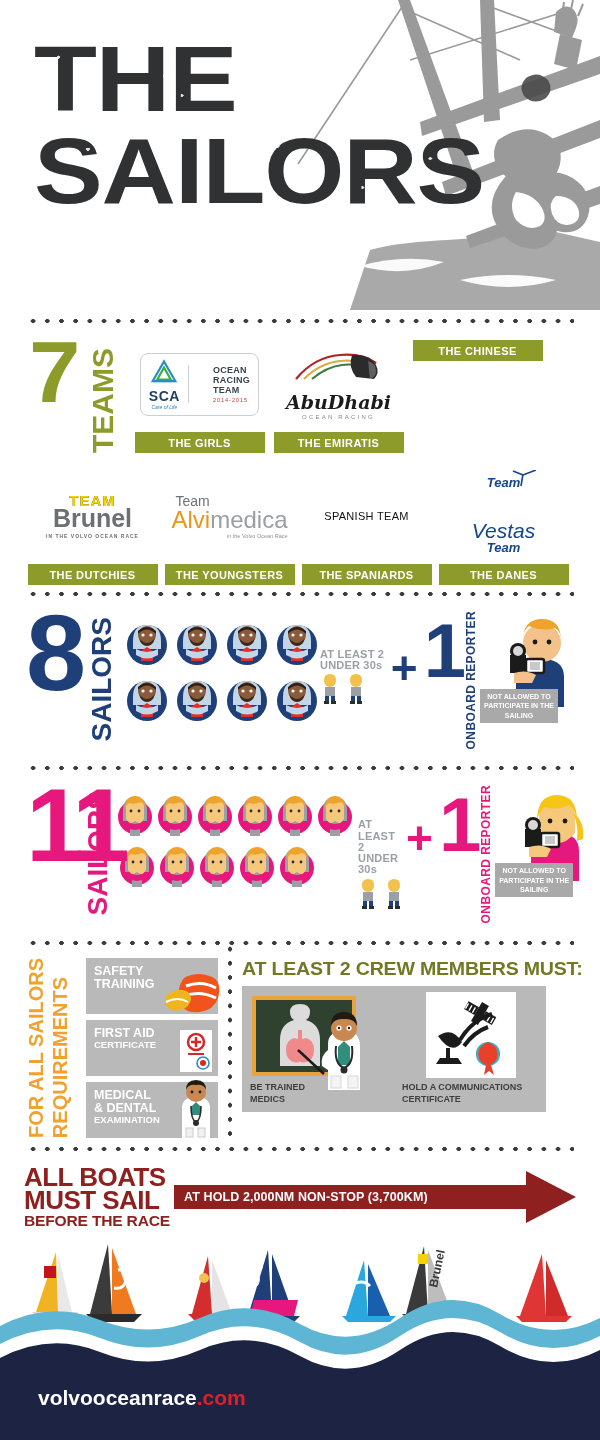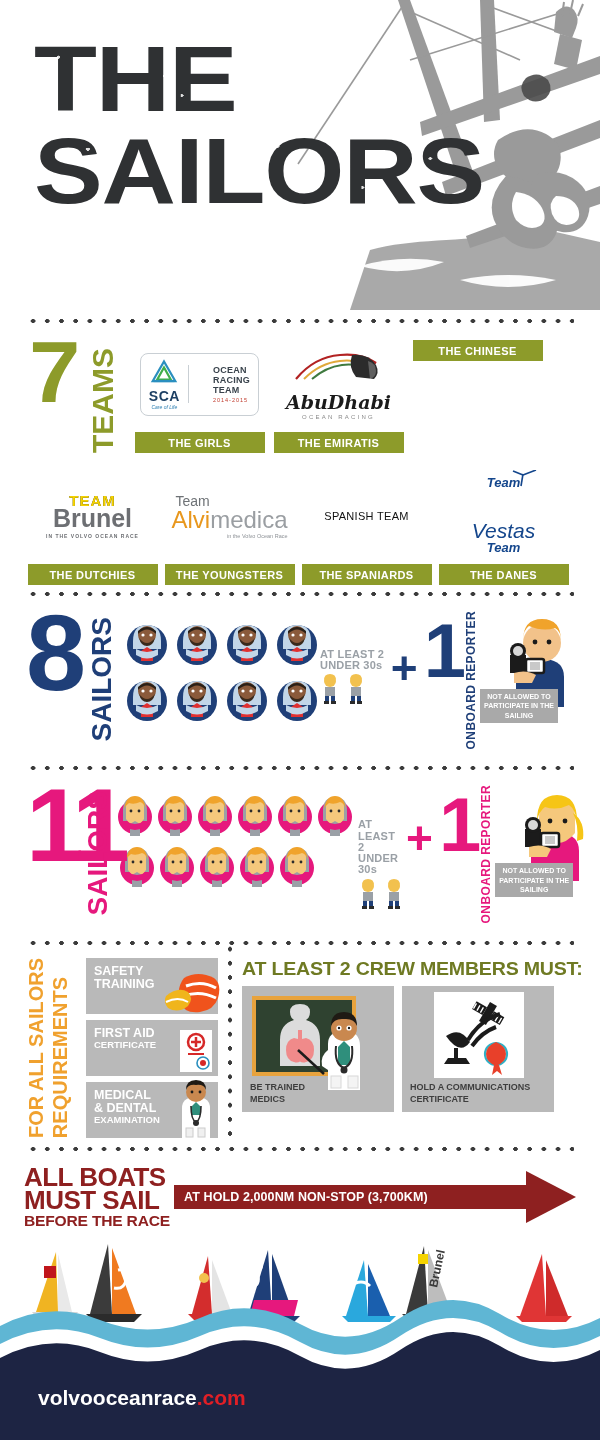--- a/index.html
+++ b/index.html
@@ -135,21 +135,21 @@
   .req-cards{ width:132px; flex:0 0 132px; display:flex; flex-direction:column; gap:6px; }
   .req-card{ background:#b9b9b9; height:56px; position:relative; padding:7px 8px; overflow:visible; }
   .req-card .t1{ font-size:12.5px; font-weight:bold; color:#ffffff; line-height:1.05; }
   .req-card .t2{ font-size:9.5px; font-weight:bold; color:#ffffff; line-height:1.1;}
   .req-vdots{ width:24px; flex:0 0 24px; height:196px; margin-top:-16px;
     background-image: radial-gradient(circle, #3b3b3b 0 2.1px, transparent 2.2px);
     background-size: 6px 14.2px; background-repeat: repeat-y; background-position: 50% 0; }
   .req-right{ flex:1; }
   .req-head{ font-size:19px; font-weight:bold; color:#6f7a23; letter-spacing:-.2px; transform:scaleX(1.03);
              transform-origin:left center; margin-bottom:6px; }
-  .req-panels{ display:flex; gap:8px; }
+  .req-panels{ display:flex; }
   .panel{ background:#b9b9b9; width:152px; height:126px; position:relative; padding:8px; }
   .panel-cap{ position:absolute; left:8px; bottom:7px; font-size:9px; font-weight:bold; color:#3e3e3e; line-height:1.25;}
 
   
   .boats-block{ padding:14px 24px 0; }
   .arrow-row{ display:flex; align-items:center; }
   .allboats{ width:150px; flex:0 0 150px; color:#8e2020; font-weight:bold; line-height:.92; }
   .allboats .b1{ font-size:25px; letter-spacing:-.5px; transform:scaleX(1.04); transform-origin:left; display:block;}
   .allboats .b2{ font-size:25px; letter-spacing:-.5px; transform:scaleX(1.04); transform-origin:left; display:block;}
   .allboats .b3{ font-size:15px; letter-spacing:-.2px; transform:scaleX(1.04); transform-origin:left; display:block; margin-top:2px;}

